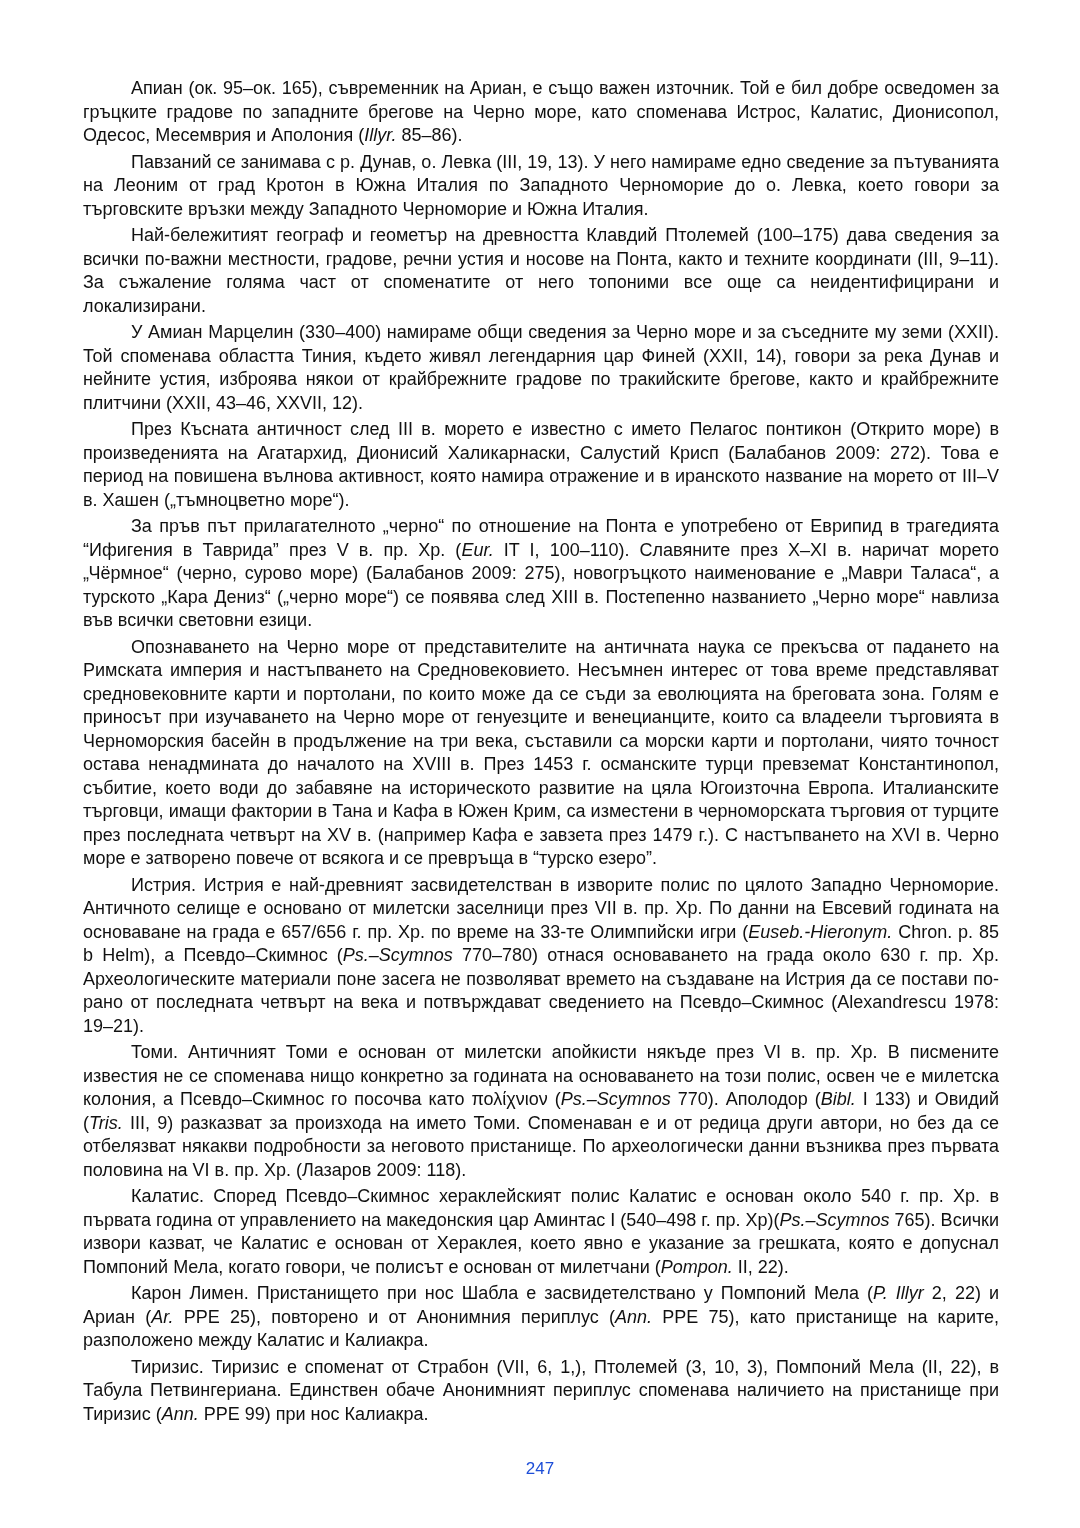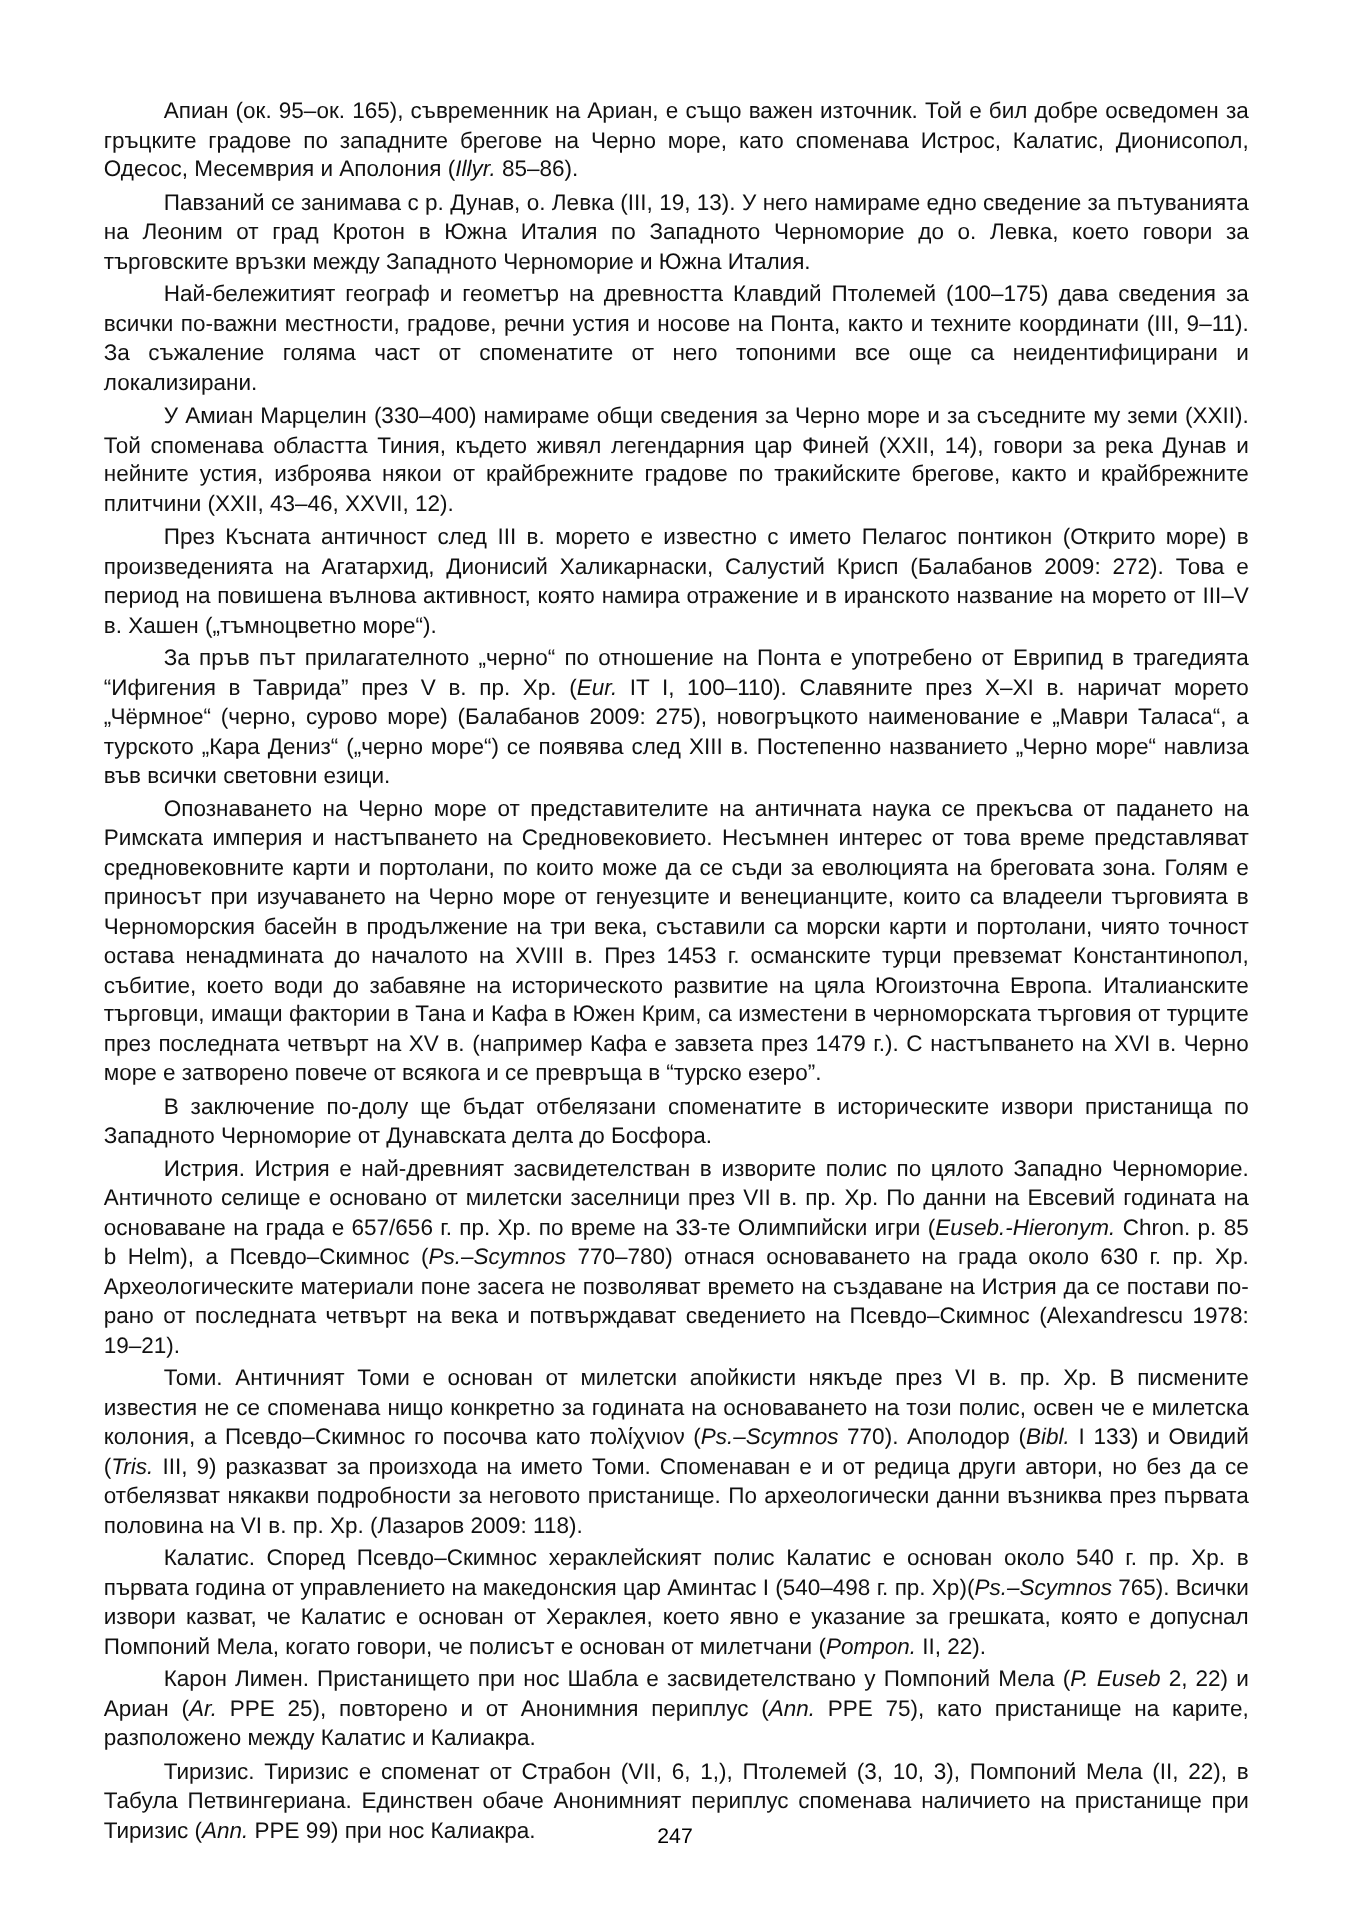--- a/index.html
+++ b/index.html
@@ -29,36 +29,35 @@
   .text-body .it {
     font-style: italic;
   }
   .page-number {
     position: absolute;
     left: 0;
     right: 0;
     bottom: 48px;
     text-align: center;
     font-size: 17px;
-    color: #000000;
+    color: #1d4ed8;
   }
 </style>
 </head>
 <body>
 
 <div class="page">
   <div class="text-body" id="text-body">
       <p><span>Апиан (ок. 95–ок. 165), съвременник на Ариан, е също важен източник. Той е бил добре осведомен за гръцките градове по западните брегове на Черно море, като споменава Истрос, Калатис, Дионисопол, Одесос, Месемврия и Аполония (</span><span class="it">Illyr.</span><span> 85–86).</span></p>
       <p><span>Павзаний се занимава с р. Дунав, о. Левка (III, 19, 13). У него намираме едно сведение за пътуванията на Леоним от град Кротон в Южна Италия по Западното Черноморие до о. Левка, което говори за търговските връзки между Западното Черноморие и Южна Италия.</span></p>
       <p><span>Най-бележитият географ и геометър на древността Клавдий Птолемей (100–175) дава сведения за всички по-важни местности, градове, речни устия и носове на Понта, както и техните координати (III, 9–11). За съжаление голяма част от споменатите от него топоними все още са неидентифицирани и локализирани.</span></p>
       <p><span>У Амиан Марцелин (330–400) намираме общи сведения за Черно море и за съседните му земи (XXII). Той споменава областта Тиния, където живял легендарния цар Финей (XXII, 14), говори за река Дунав и нейните устия, изброява някои от крайбрежните градове по тракийските брегове, както и крайбрежните плитчини (XXII, 43–46, XXVII, 12).</span></p>
       <p><span>През Късната античност след III в. морето е известно с името Пелагос понтикон (Открито море) в произведенията на Агатархид, Дионисий Халикарнаски, Салустий Крисп (Балабанов 2009: 272). Това е период на повишена вълнова активност, която намира отражение и в иранското название на морето от III–V в. Хашен („тъмноцветно море“).</span></p>
       <p><span>За пръв път прилагателното „черно“ по отношение на Понта е употребено от Еврипид в трагедията “Ифигения в Таврида” през V в. пр. Хр. (</span><span class="it">Eur.</span><span> IT I, 100–110). Славяните през X–XI в. наричат морето „Чёрмное“ (черно, сурово море) (Балабанов 2009: 275), новогръцкото наименование е „Маври Таласа“, а турското „Кара Дениз“ („черно море“) се появява след XIII в. Постепенно названието „Черно море“ навлиза във всички световни езици.</span></p>
       <p><span>Опознаването на Черно море от представителите на античната наука се прекъсва от падането на Римската империя и настъпването на Средновековието. Несъмнен интерес от това време представляват средновековните карти и портолани, по които може да се съди за еволюцията на бреговата зона. Голям е приносът при изучаването на Черно море от генуезците и венецианците, които са владеели търговията в Черноморския басейн в продължение на три века, съставили са морски карти и портолани, чиято точност остава ненадмината до началото на XVIII в. През 1453 г. османските турци превземат Константинопол, събитие, което води до забавяне на историческото развитие на цяла Югоизточна Европа. Италианските търговци, имащи фактории в Тана и Кафа в Южен Крим, са изместени в черноморската търговия от турците през последната четвърт на XV в. (например Кафа е завзета през 1479 г.). С настъпването на XVI в. Черно море е затворено повече от всякога и се превръща в “турско езеро”.</span></p>
-      <p><span>В заключение по-долу ще бъдат отбелязани споменатите в историческите извори пристанища по Западното Черноморие от Дунавската делта до Босфора.</span></p>
       <p><span>Истрия. Истрия е най-древният засвидетелстван в изворите полис по цялото Западно Черноморие. Античното селище е основано от милетски заселници през VII в. пр. Хр. По данни на Евсевий годината на основаване на града е 657/656 г. пр. Хр. по време на 33-те Олимпийски игри (</span><span class="it">Euseb.-Hieronym.</span><span> Chron. p. 85 b Helm), а Псевдо–Скимнос (</span><span class="it">Ps.–Scymnos</span><span> 770–780) отнася основаването на града около 630 г. пр. Хр. Археологическите материали поне засега не позволяват времето на създаване на Истрия да се постави по-рано от последната четвърт на века и потвърждават сведението на Псевдо–Скимнос (Alexandrescu 1978: 19–21).</span></p>
       <p><span>Томи. Античният Томи е основан от милетски апойкисти някъде през VI в. пр. Хр. В писмените известия не се споменава нищо конкретно за годината на основаването на този полис, освен че е милетска колония, а Псевдо–Скимнос го посочва като πολίχνιον (</span><span class="it">Ps.–Scymnos</span><span> 770). Аполодор (</span><span class="it">Bibl.</span><span> I 133) и Овидий (</span><span class="it">Tris.</span><span> III, 9) разказват за произхода на името Томи. Споменаван е и от редица други автори, но без да се отбелязват някакви подробности за неговото пристанище. По археологически данни възниква през първата половина на VI в. пр. Хр. (Лазаров 2009: 118).</span></p>
       <p><span>Калатис. Според Псевдо–Скимнос хераклейският полис Калатис е основан около 540 г. пр. Хр. в първата година от управлението на македонския цар Аминтас I (540–498 г. пр. Хр)(</span><span class="it">Ps.–Scymnos</span><span> 765). Всички извори казват, че Калатис е основан от Хераклея, което явно е указание за грешката, която е допуснал Помпоний Мела, когато говори, че полисът е основан от милетчани (</span><span class="it">Pompon.</span><span> II, 22).</span></p>
-      <p><span>Карон Лимен. Пристанището при нос Шабла е засвидетелствано у Помпоний Мела (</span><span class="it">P. Euseb</span><span> 2, 22) и Ариан (</span><span class="it">Ar.</span><span> PPE 25), повторено и от Анонимния периплус (</span><span class="it">Ann.</span><span> PPE 75), като пристанище на карите, разположено между Калатис и Калиакра.</span></p>
+      <p><span>Карон Лимен. Пристанището при нос Шабла е засвидетелствано у Помпоний Мела (</span><span class="it">P. Illyr</span><span> 2, 22) и Ариан (</span><span class="it">Ar.</span><span> PPE 25), повторено и от Анонимния периплус (</span><span class="it">Ann.</span><span> PPE 75), като пристанище на карите, разположено между Калатис и Калиакра.</span></p>
       <p><span>Тиризис. Тиризис е споменат от Страбон (VII, 6, 1,), Птолемей (3, 10, 3), Помпоний Мела (II, 22), в Табула Петвингериана. Единствен обаче Анонимният периплус споменава наличието на пристанище при Тиризис (</span><span class="it">Ann.</span><span> PPE 99) при нос Калиакра.</span></p>
     </div>
   <div class="page-number">247</div>
 </div>
 
 </body></html>

